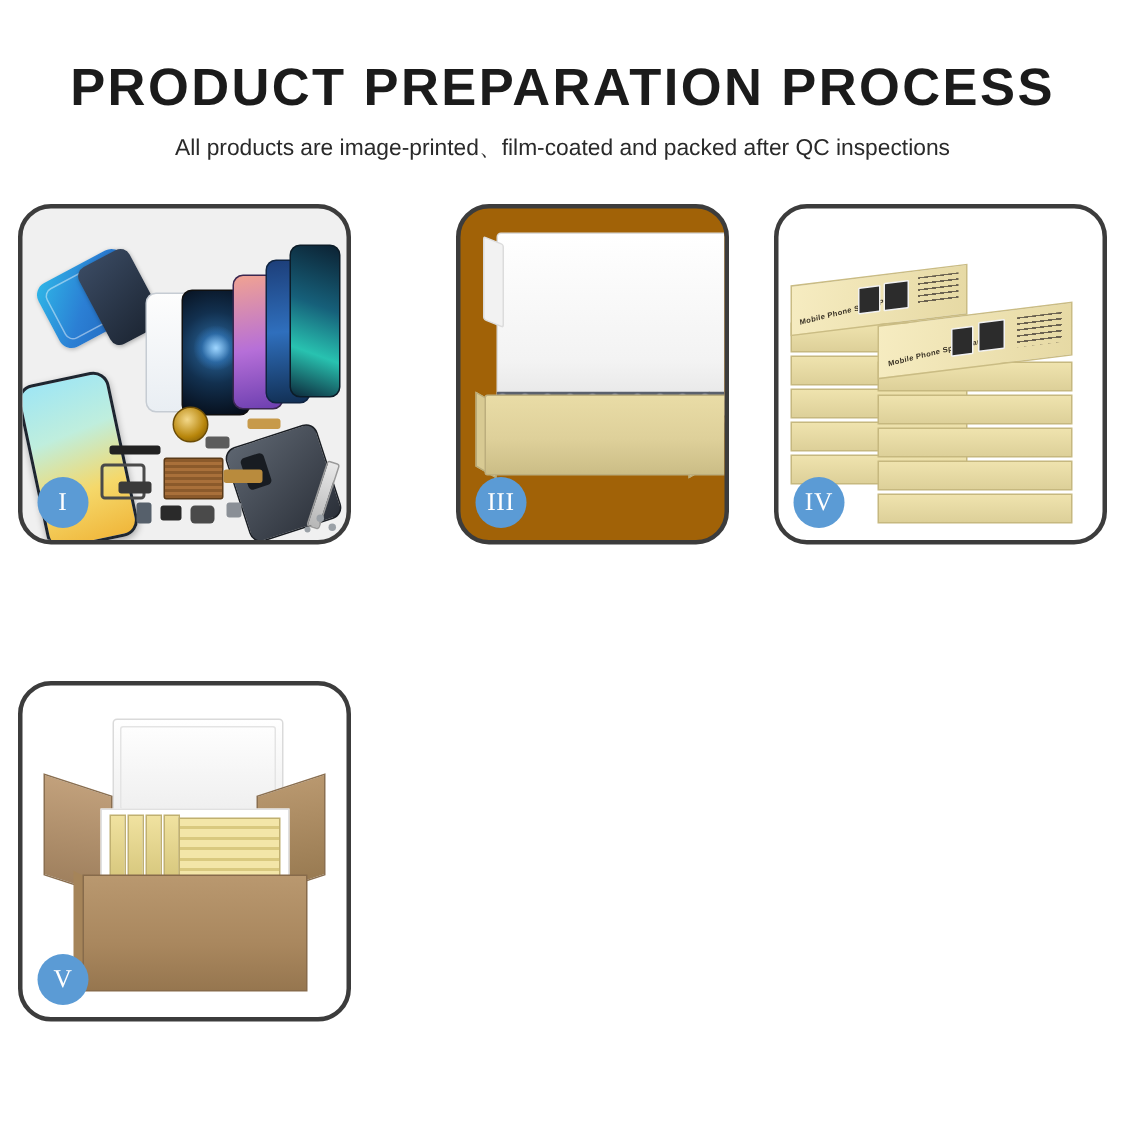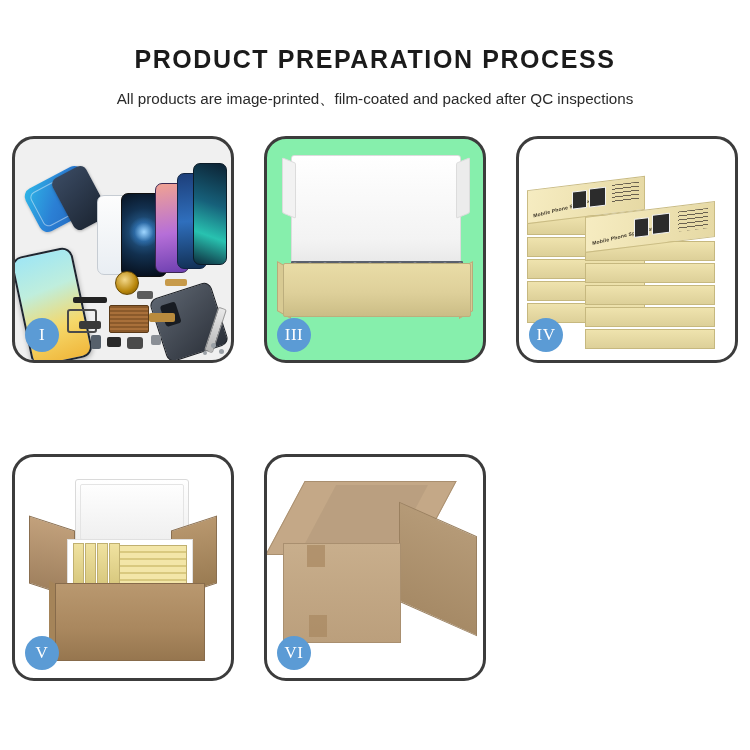--- a/index.html
+++ b/index.html
@@ -17,21 +17,21 @@
 
   
   .header {
     width: 750px;
     text-align: center;
     padding-top: 38px;
     box-sizing: border-box;
   }
   .title {
     font-family: "Liberation Sans", sans-serif;
-    font-size: 25px;
+    font-size: 35px;
     font-weight: bold;
     letter-spacing: 1.6px;
     color: #1b1b1b;
     line-height: 42px;
     white-space: nowrap;
   }
   .subtitle {
     font-family: "Liberation Sans", sans-serif;
     font-size: 15.2px;
     font-weight: normal;
@@ -209,21 +209,21 @@
   .part-spine{
     position:absolute; left:44px; top:70px; width:13px; height:122px;
     background:linear-gradient(180deg,#3b424c,#161a20); border-radius:3px;
   }
   .conn-gold{ position:absolute; background:#c79a4a; border-radius:2px; }
   .g1{ left:26px; top:188px; width:13px; height:16px; }
   .g2{ left:70px; top:186px; width:12px; height:18px; }
   .g3{ left:30px; top:22px; width:10px; height:8px; }
 
   
-  .p3{ background:#86efac; }
+  .p3{ background:#a16207;margin-left:40px; }
   .b3-lid{
     position:absolute; left:24px; top:16px; width:168px; height:120px;
     background:linear-gradient(180deg,#ffffff 0%,#f3f3f3 70%,#e3e3e3 100%);
     border:1px solid #dcdcdc; border-radius:3px;
   }
   .b3-lid:before{
     content:""; position:absolute; left:-10px; top:4px; width:12px; height:54px;
     background:#f2f2f2; border:1px solid #dcdcdc; border-radius:2px;
     transform:skewY(22deg);
   }
@@ -452,25 +452,14 @@
       <div class="v-ybox" style="left:70px;"></div>
       <div class="v-ybox" style="left:82px;"></div>
       <div class="v-ybox" style="left:94px;"></div>
       <div class="v-yflat"></div>
       <div class="v-bodyL"></div>
       <div class="v-body"></div>
     </div>
     <div class="badge">V</div>
   </div>
 
-  <div class="panel p6">
-    <div class="panel-photo">
-      <div class="c-topface"></div>
-      <div class="c-seam"></div>
-      <div class="c-side"></div>
-      <div class="c-front"></div>
-      <div class="c-tape1"></div>
-      <div class="c-tape2"></div>
-    </div>
-    <div class="badge">VI</div>
-  </div>
 
 </div>
 
 </body></html>

